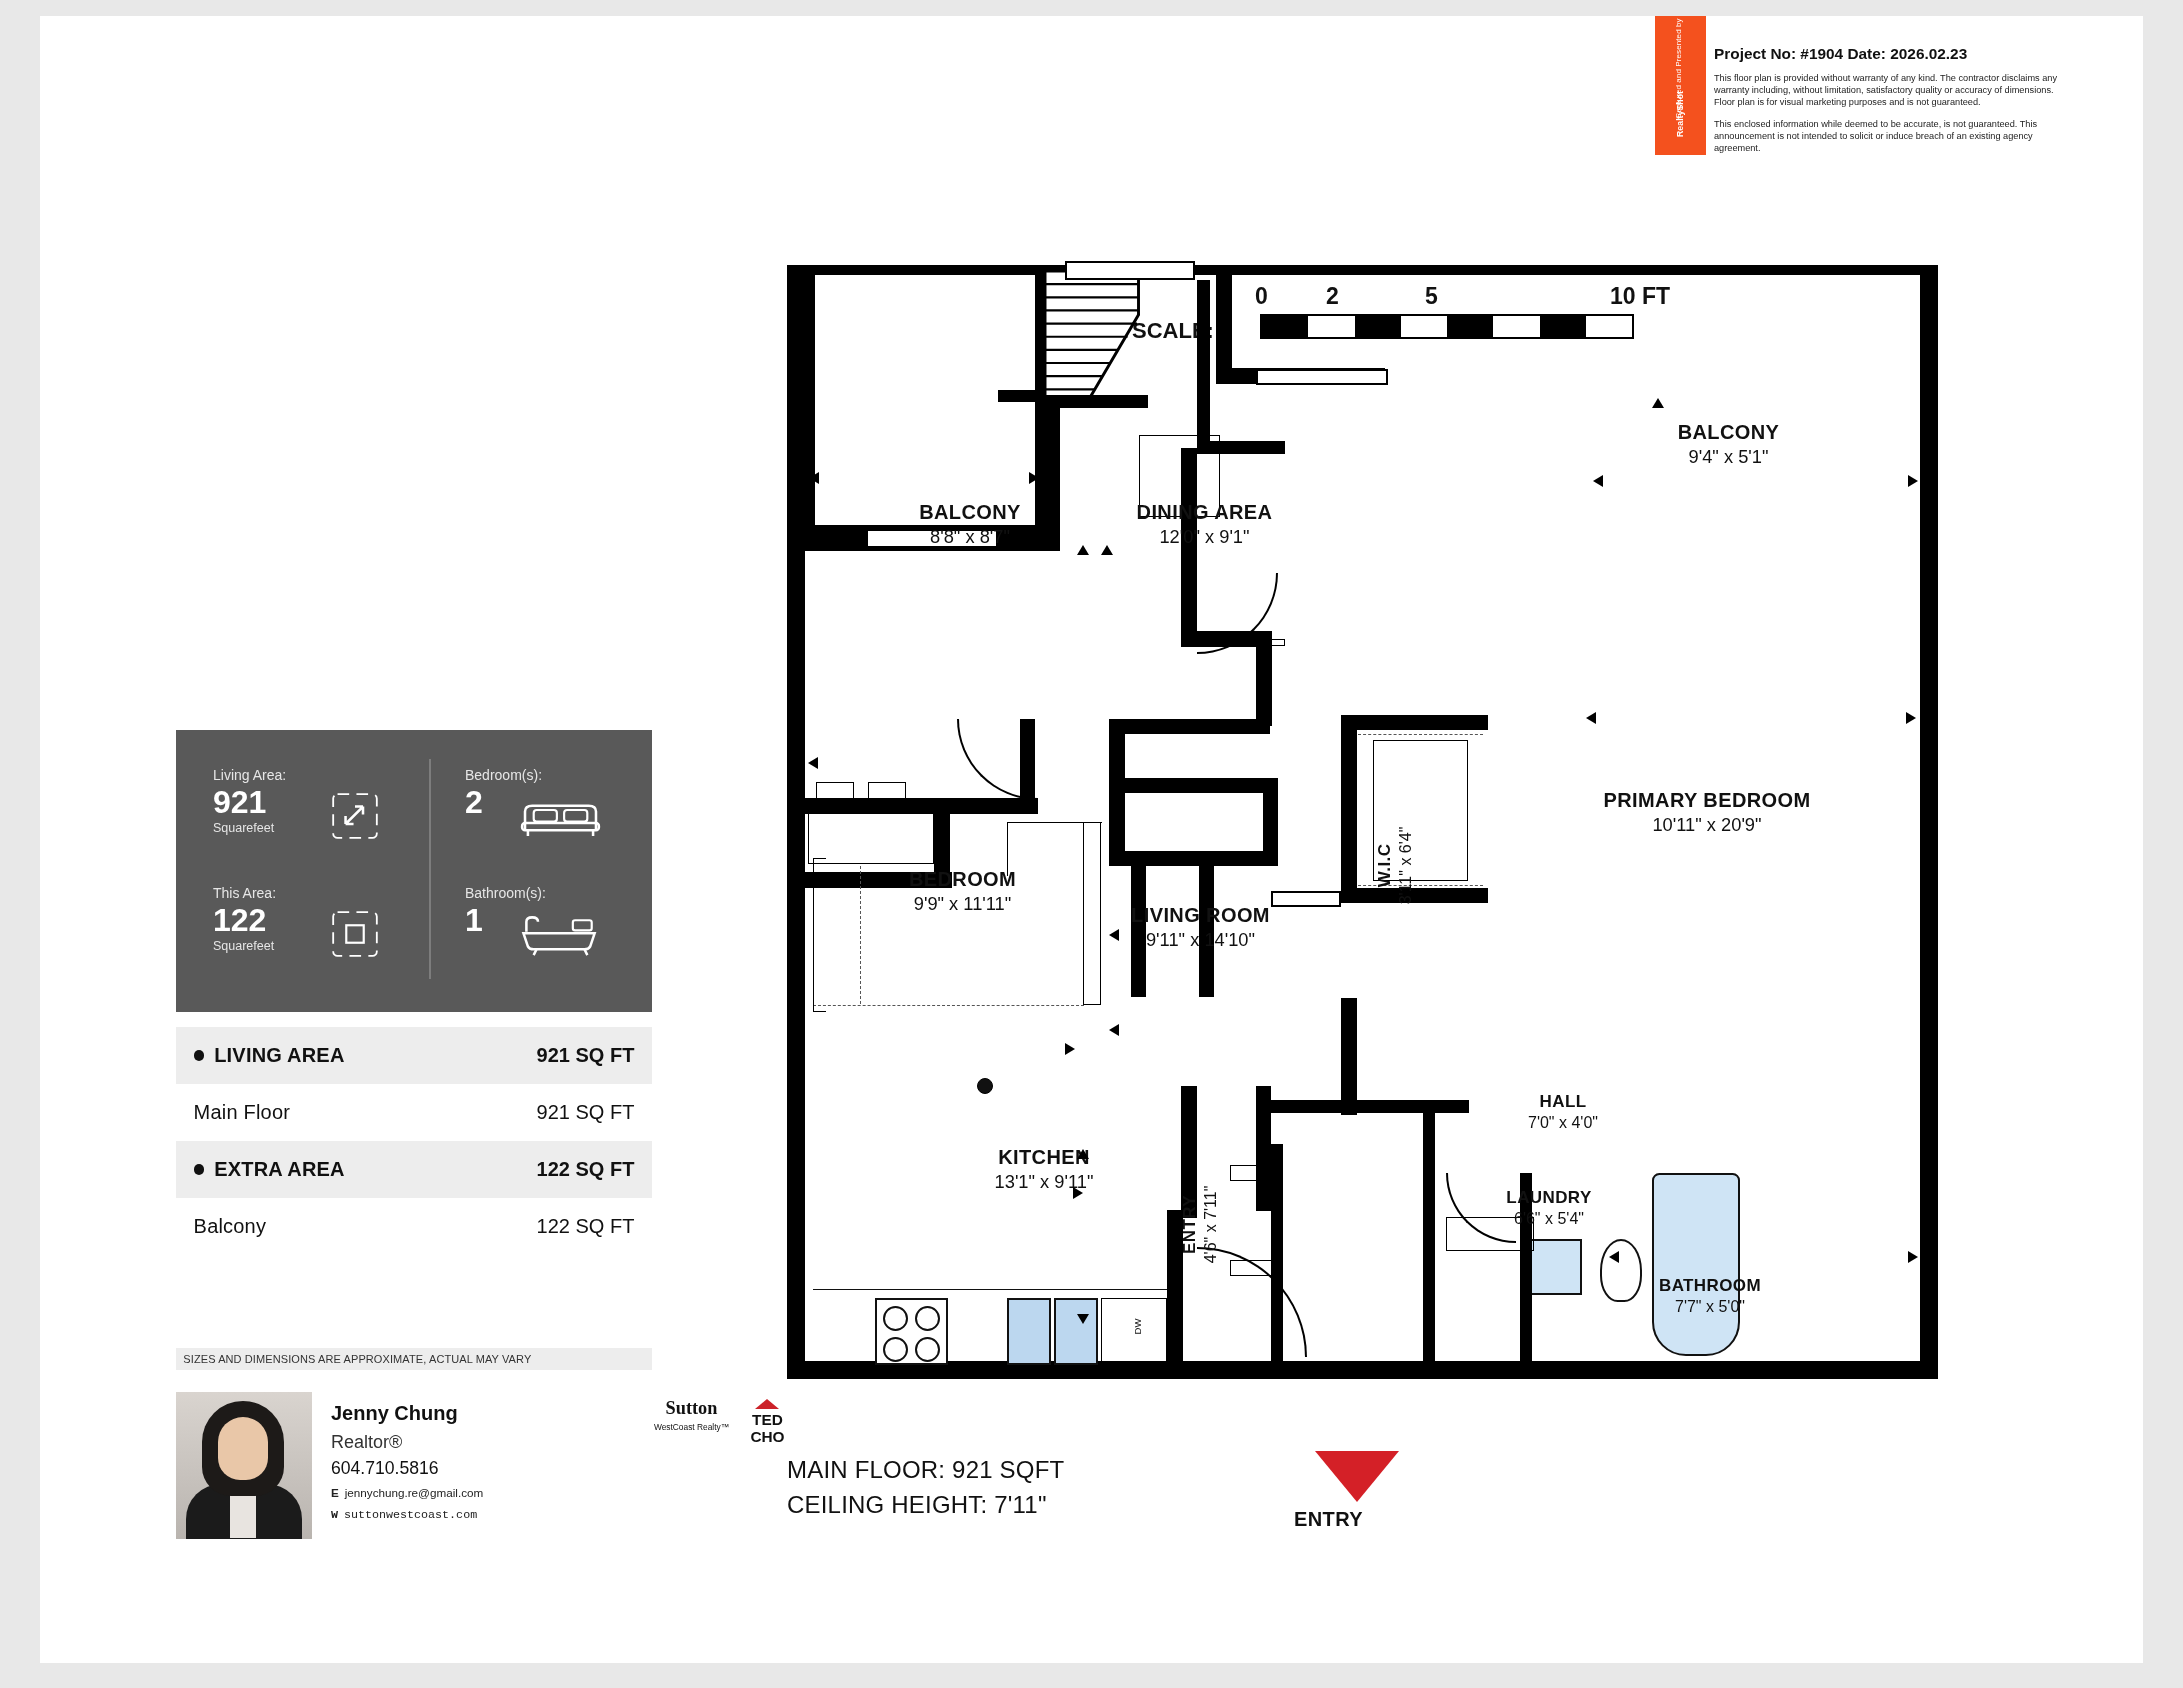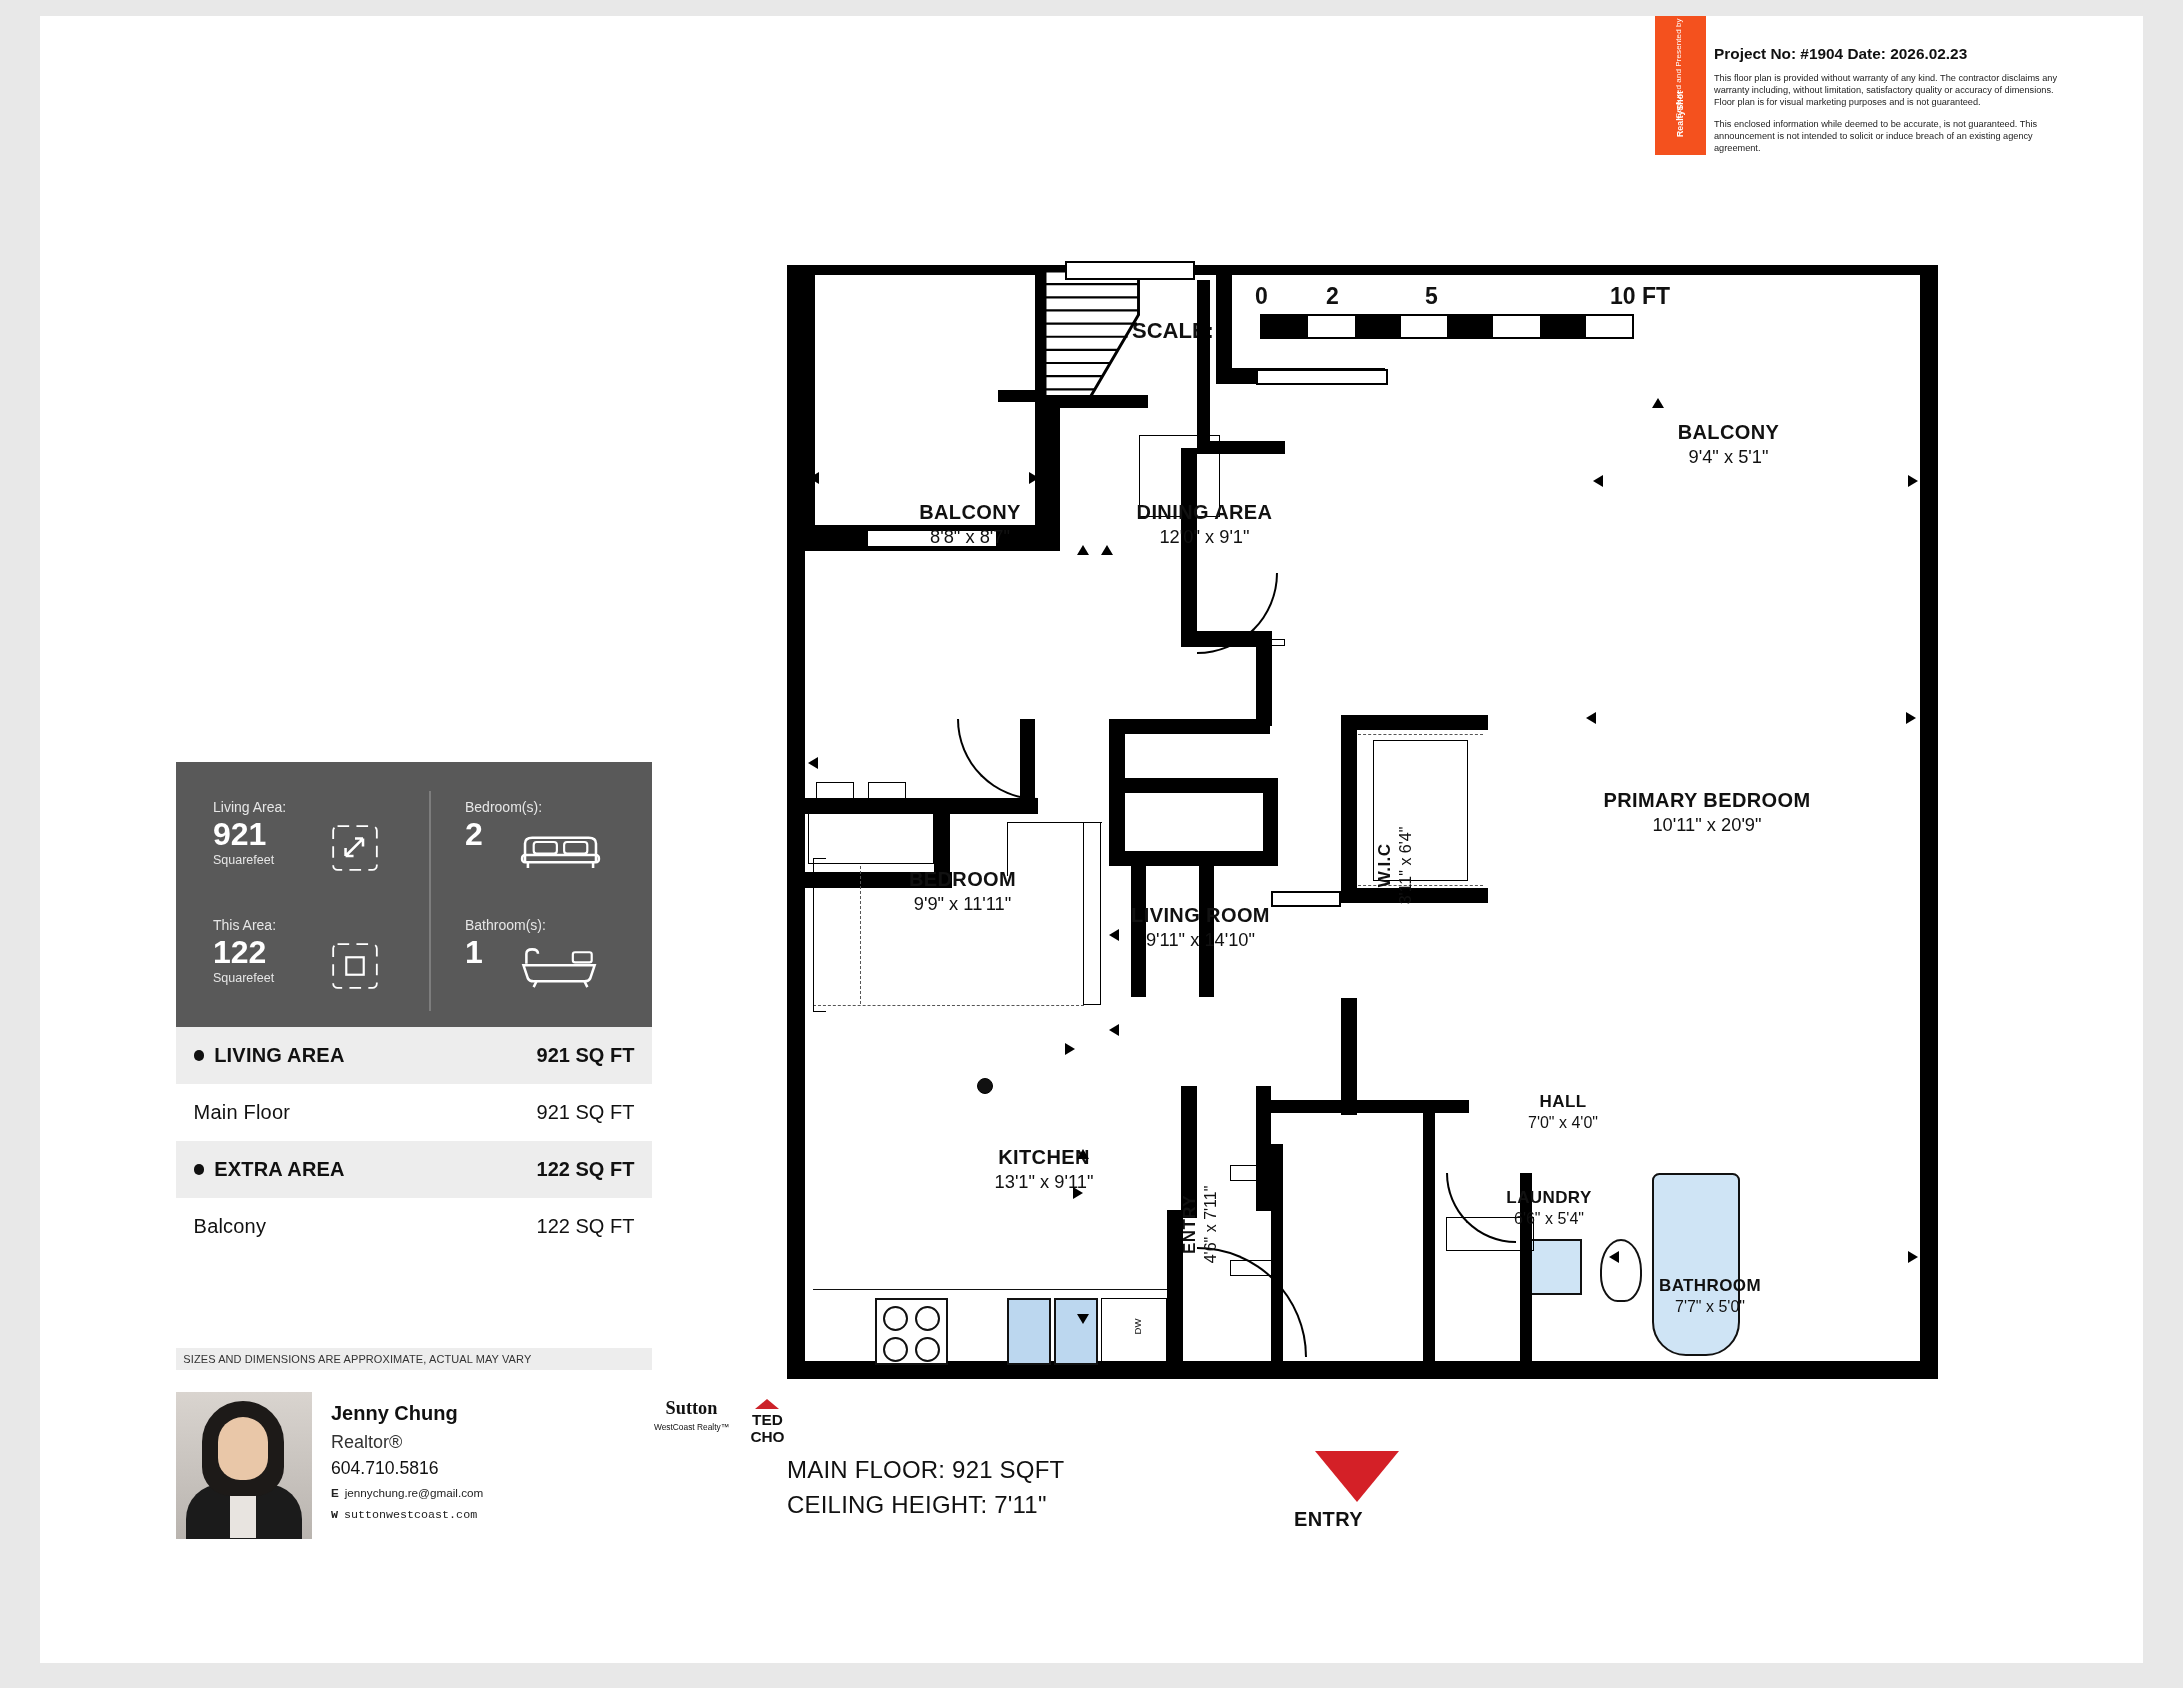--- a/index.html
+++ b/index.html
@@ -52,21 +52,21 @@
     color:#fff; font-size:8.8px; font-weight:bold; transform: rotate(-90deg);
     transform-origin: 50% 50%;
   }
   .rs-block { position:absolute; left:1674px; top:29px; width:352px; }
   .rs-line1 { font-size:15.4px; font-weight:bold; color:#111; margin-bottom:8.8px; }
   .rs-para { font-size:9.2px; color:#222; line-height:1.33; margin-bottom:9.5px; }
 
   
   .statbox {
     position:absolute; left:136px; top:714px; width:476px; height:282px;
-    background:#595959; color:#fff;margin-top:32px;
+    background:#595959; color:#fff;
   }
   .statbox .cell { position:absolute; }
   .statbox .cap { font-size:14px; color:#e6e6e6; margin-bottom:2.9px; }
   .statbox .big { font-size:32px; font-weight:bold; line-height:1; }
   .statbox .sub { font-size:12.5px; color:#e6e6e6; margin-top:2.9px; }
   .statbox .divider { position:absolute; left:253px; top:29px; width:1.5px; height:220px; background:#7d7d7d; }
   .ic { position:absolute; }
   .ic svg { display:block; }
 
   .rowlist { position:absolute; left:136px; top:1011px; width:476px; }

